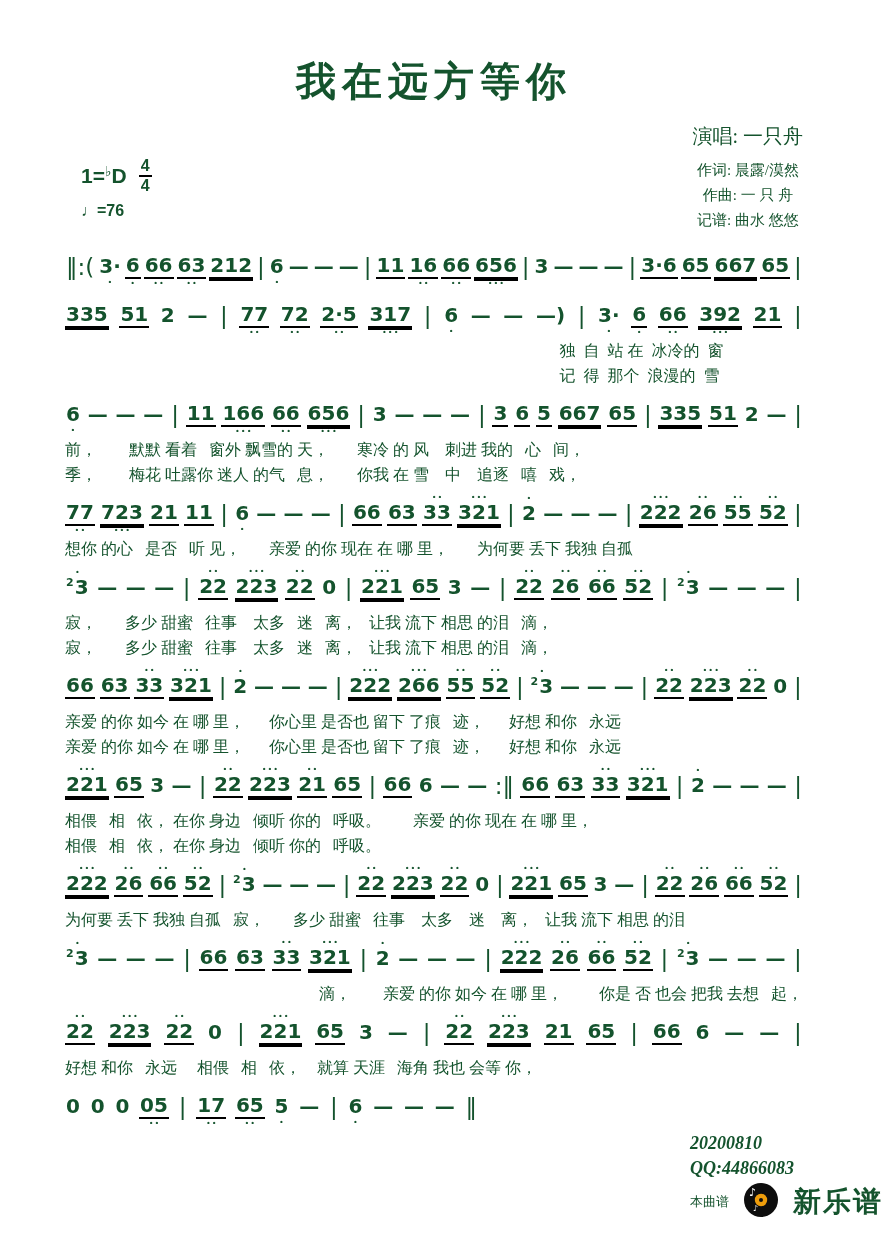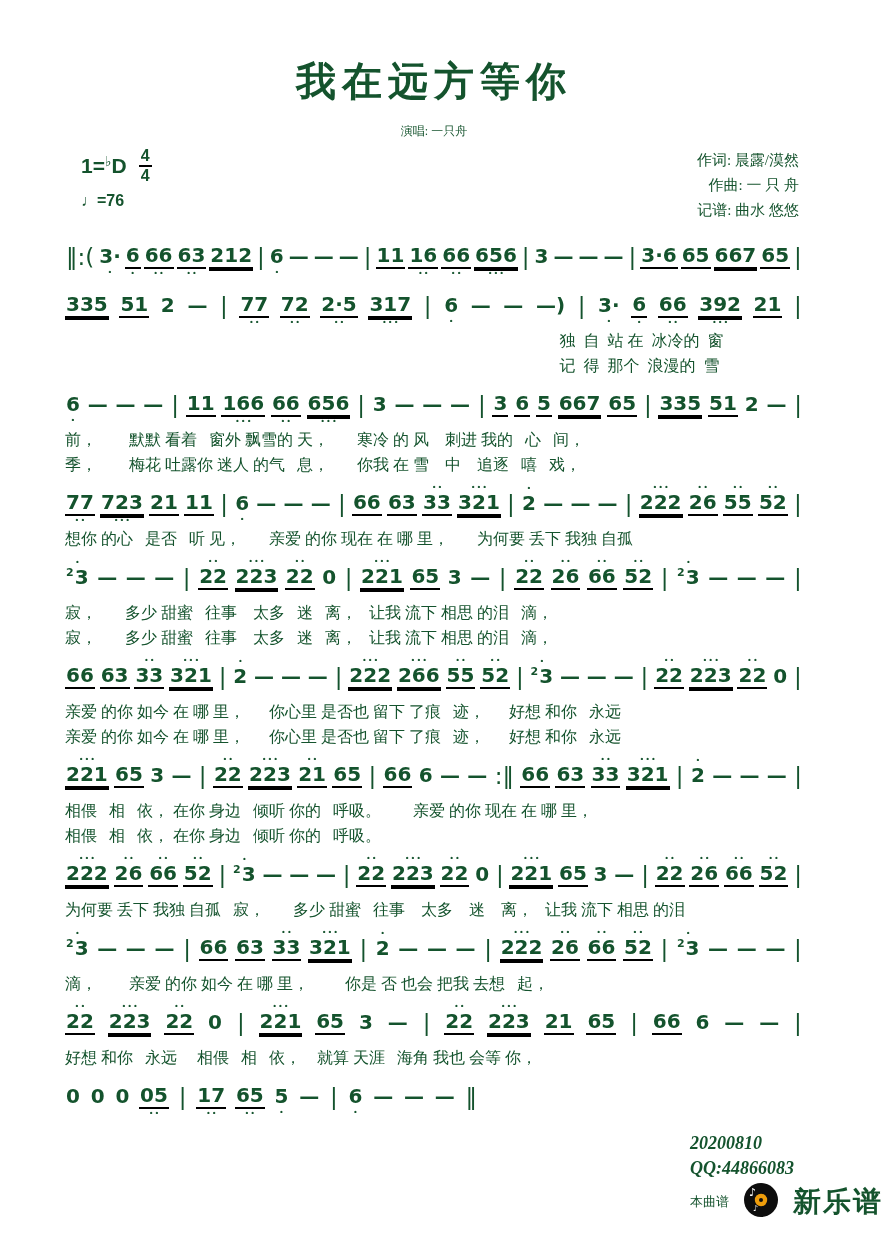--- a/index.html
+++ b/index.html
@@ -7,32 +7,32 @@
     width:888px;height:1243px;margin:0 auto;background:#ffffff;color:#14532d;
     position:relative;box-sizing:border-box;overflow:hidden;
     padding:14px 85px 0 65px;
     font-family:"Liberation Sans","DejaVu Sans",sans-serif;
   }
   
   .title{
     margin-top:40px;text-align:center;font-size:40px;font-weight:bold;
     font-family:"Liberation Serif","DejaVu Serif",serif;letter-spacing:6px;
   }
-  .subtitle{margin-top:14px;text-align:center;font-size:12px;
+  .subtitle{margin-top:14px;text-align:right;font-size:20px;
     font-family:"Liberation Serif","DejaVu Serif",serif;}
   .meta-row{display:flex;justify-content:space-between;align-items:flex-start;margin-top:8px;}
   .keytempo{padding-left:16px;}
   .keyline{font-weight:bold;font-size:21px;display:flex;align-items:center;}
   .flat{font-size:14px;vertical-align:6px;position:relative;top:-5px;}
   .fraction{display:inline-flex;flex-direction:column;align-items:center;line-height:1;
     font-size:16px;font-weight:bold;margin-left:12px;}
   .fraction .top{border-bottom:2px solid #000;padding:0 2px 1px;}
   .fraction .bot{padding-top:1px;}
   .tempo{font-weight:bold;font-size:16px;margin-top:8px;}
-  .credits{font-size:15px;line-height:1.65;text-align:right;
+  .credits{font-size:15px;line-height:1.65;text-align:center;
     font-family:"Liberation Serif","DejaVu Serif",serif;padding-right:4px;}
   
   .score{margin-top:14px;}
   .system{margin-top:8px;}
   .notes-row{display:flex;justify-content:space-between;align-items:center;}
   .cell{display:flex;flex-direction:column;align-items:center;line-height:1;}
   .dots{font-size:8px;height:8px;line-height:8px;font-weight:bold;letter-spacing:3px;
     text-indent:3px;}
   .num{font-size:20px;font-weight:bold;font-family:"DejaVu Sans",sans-serif;
     display:inline-block;padding:1px 1px 2px;position:relative;}
@@ -1244,21 +1244,21 @@
             <span class="dots">&nbsp;</span>
             <span class="num">—</span>
             <span class="dots">&nbsp;</span>
           </span>
           <span class="cell barcell">
             <span class="dots">&nbsp;</span>
             <span class="num">|</span>
             <span class="dots">&nbsp;</span>
           </span>
         </div>
-        <div class="lyr" style="padding-left: 0%;">滴，        亲爱 的你 如今 在 哪 里，         你是 否 也会 把我 去想   起，</div>
+        <div class="lyr" style="padding-left: 0%; text-align: right;">滴，        亲爱 的你 如今 在 哪 里，         你是 否 也会 把我 去想   起，</div>
       </div>
       <div class="system">
         <div class="notes-row">
           <span class="cell">
             <span class="dots">••</span>
             <span class="num u1">22</span>
             <span class="dots">&nbsp;</span>
           </span>
           <span class="cell">
             <span class="dots">•••</span>

